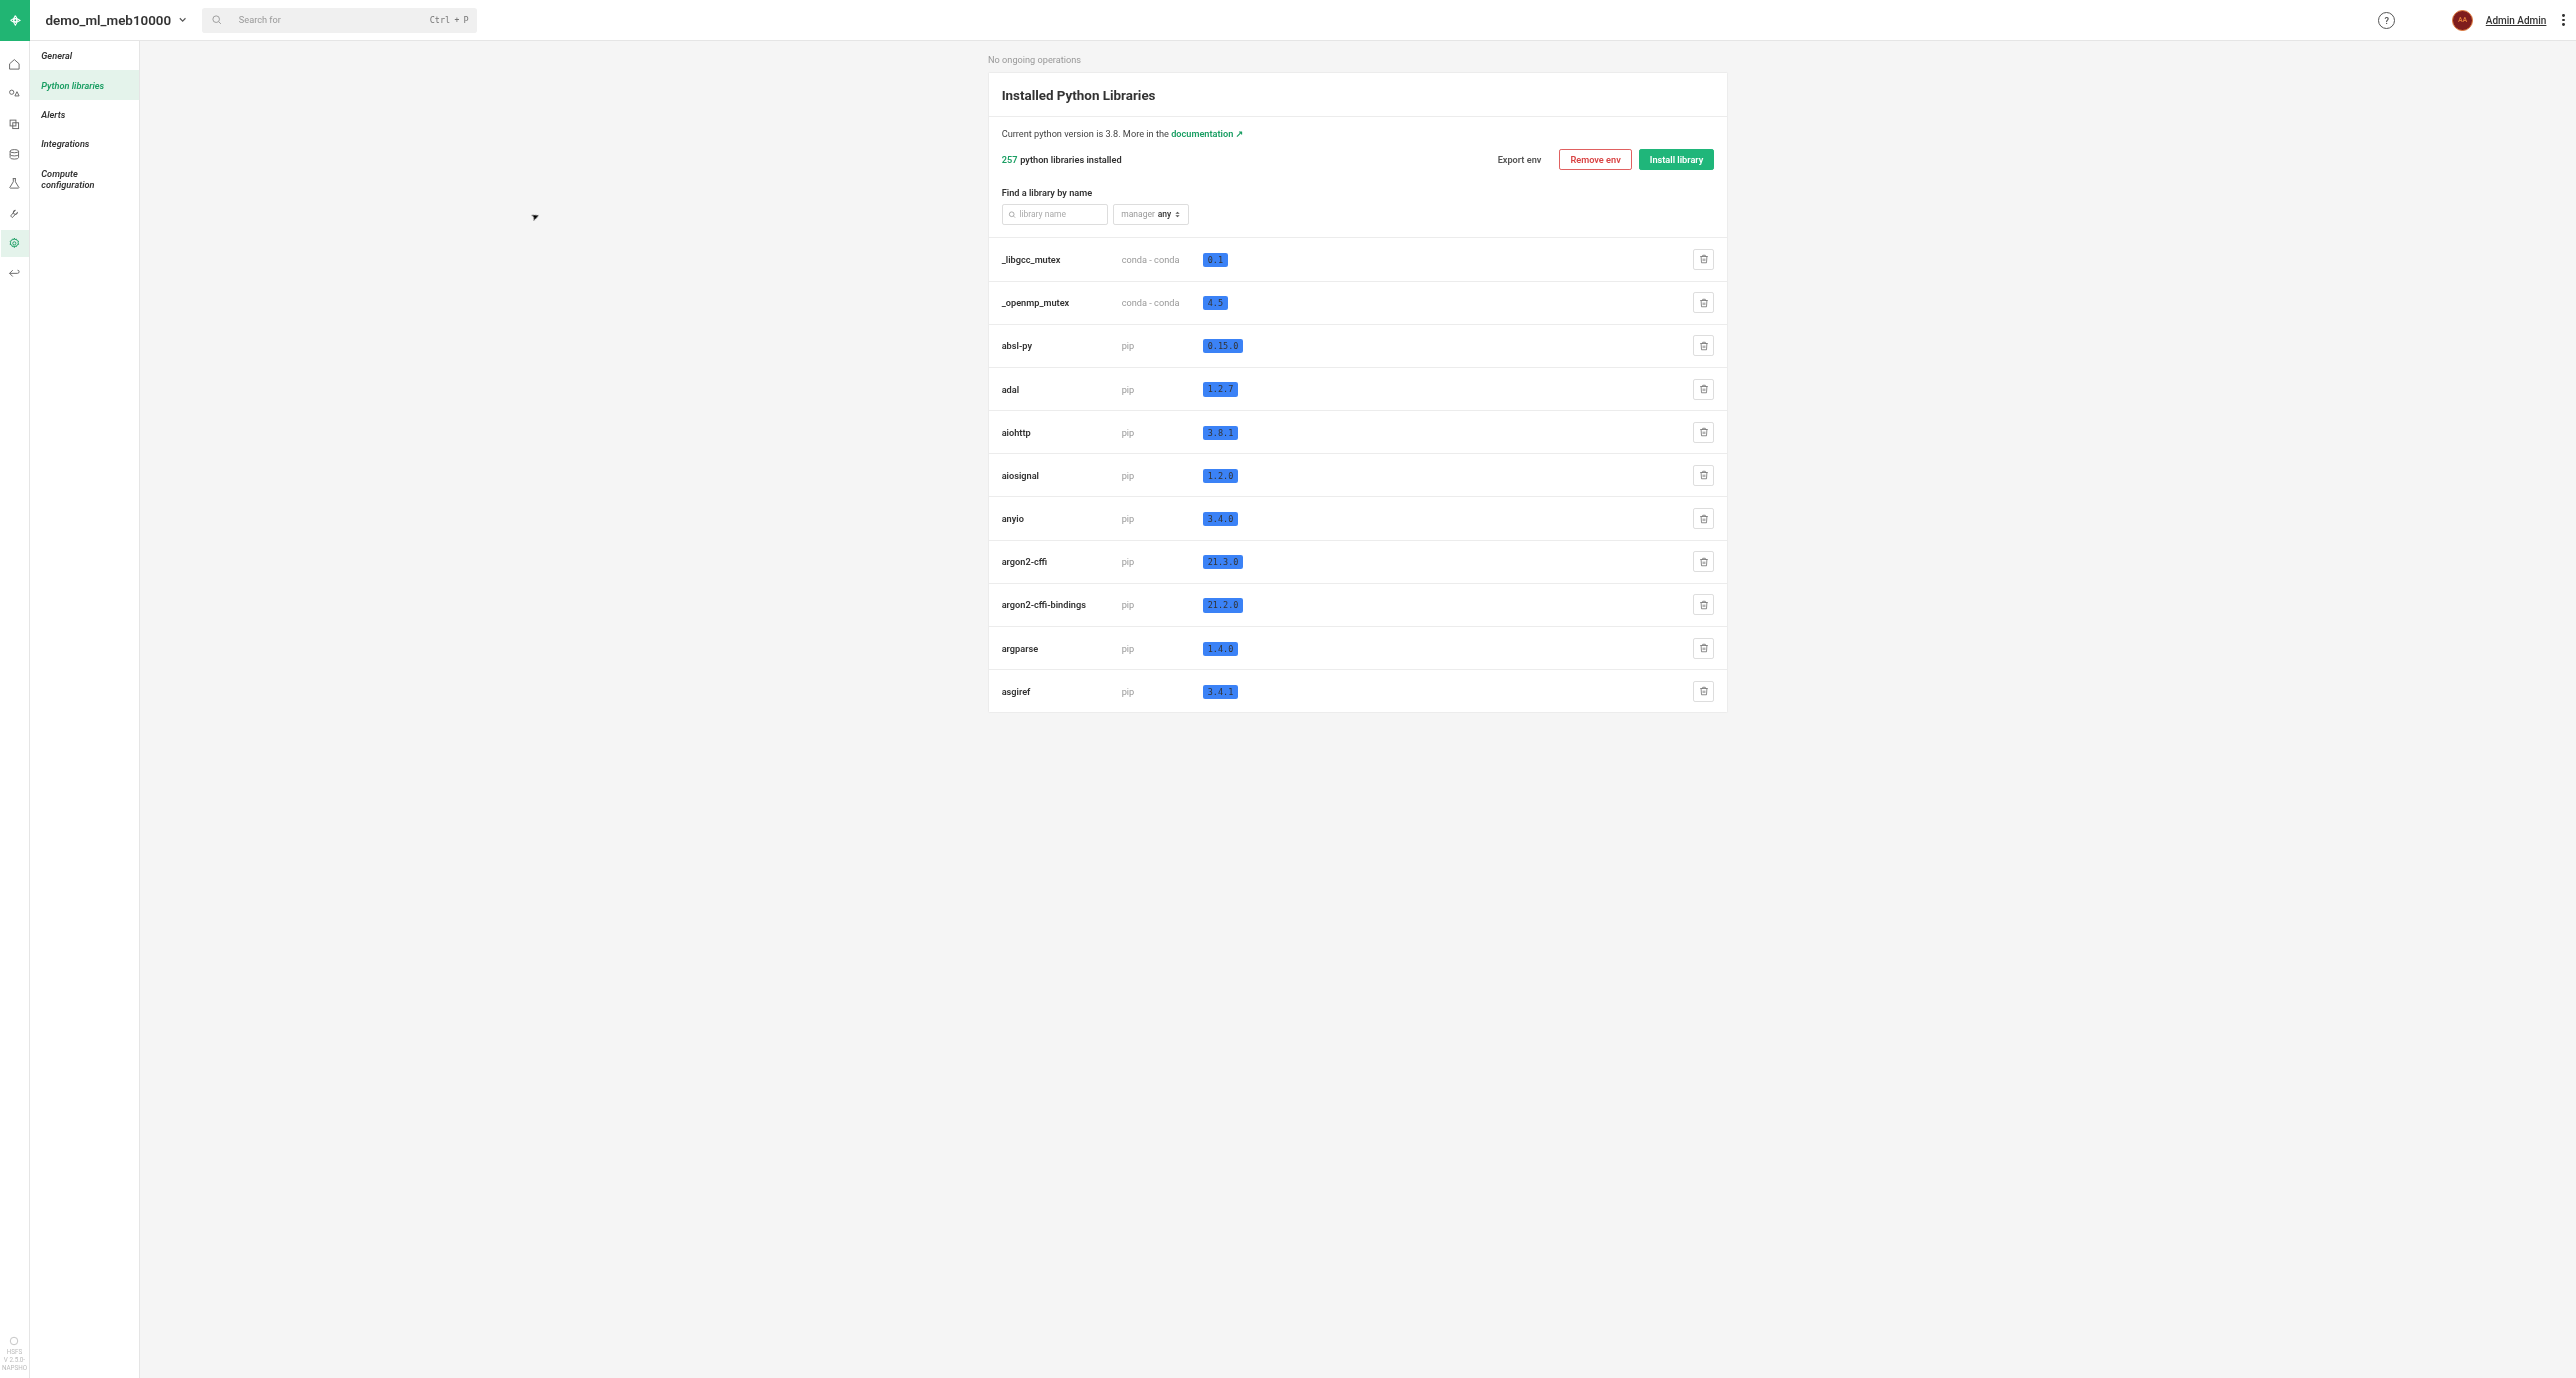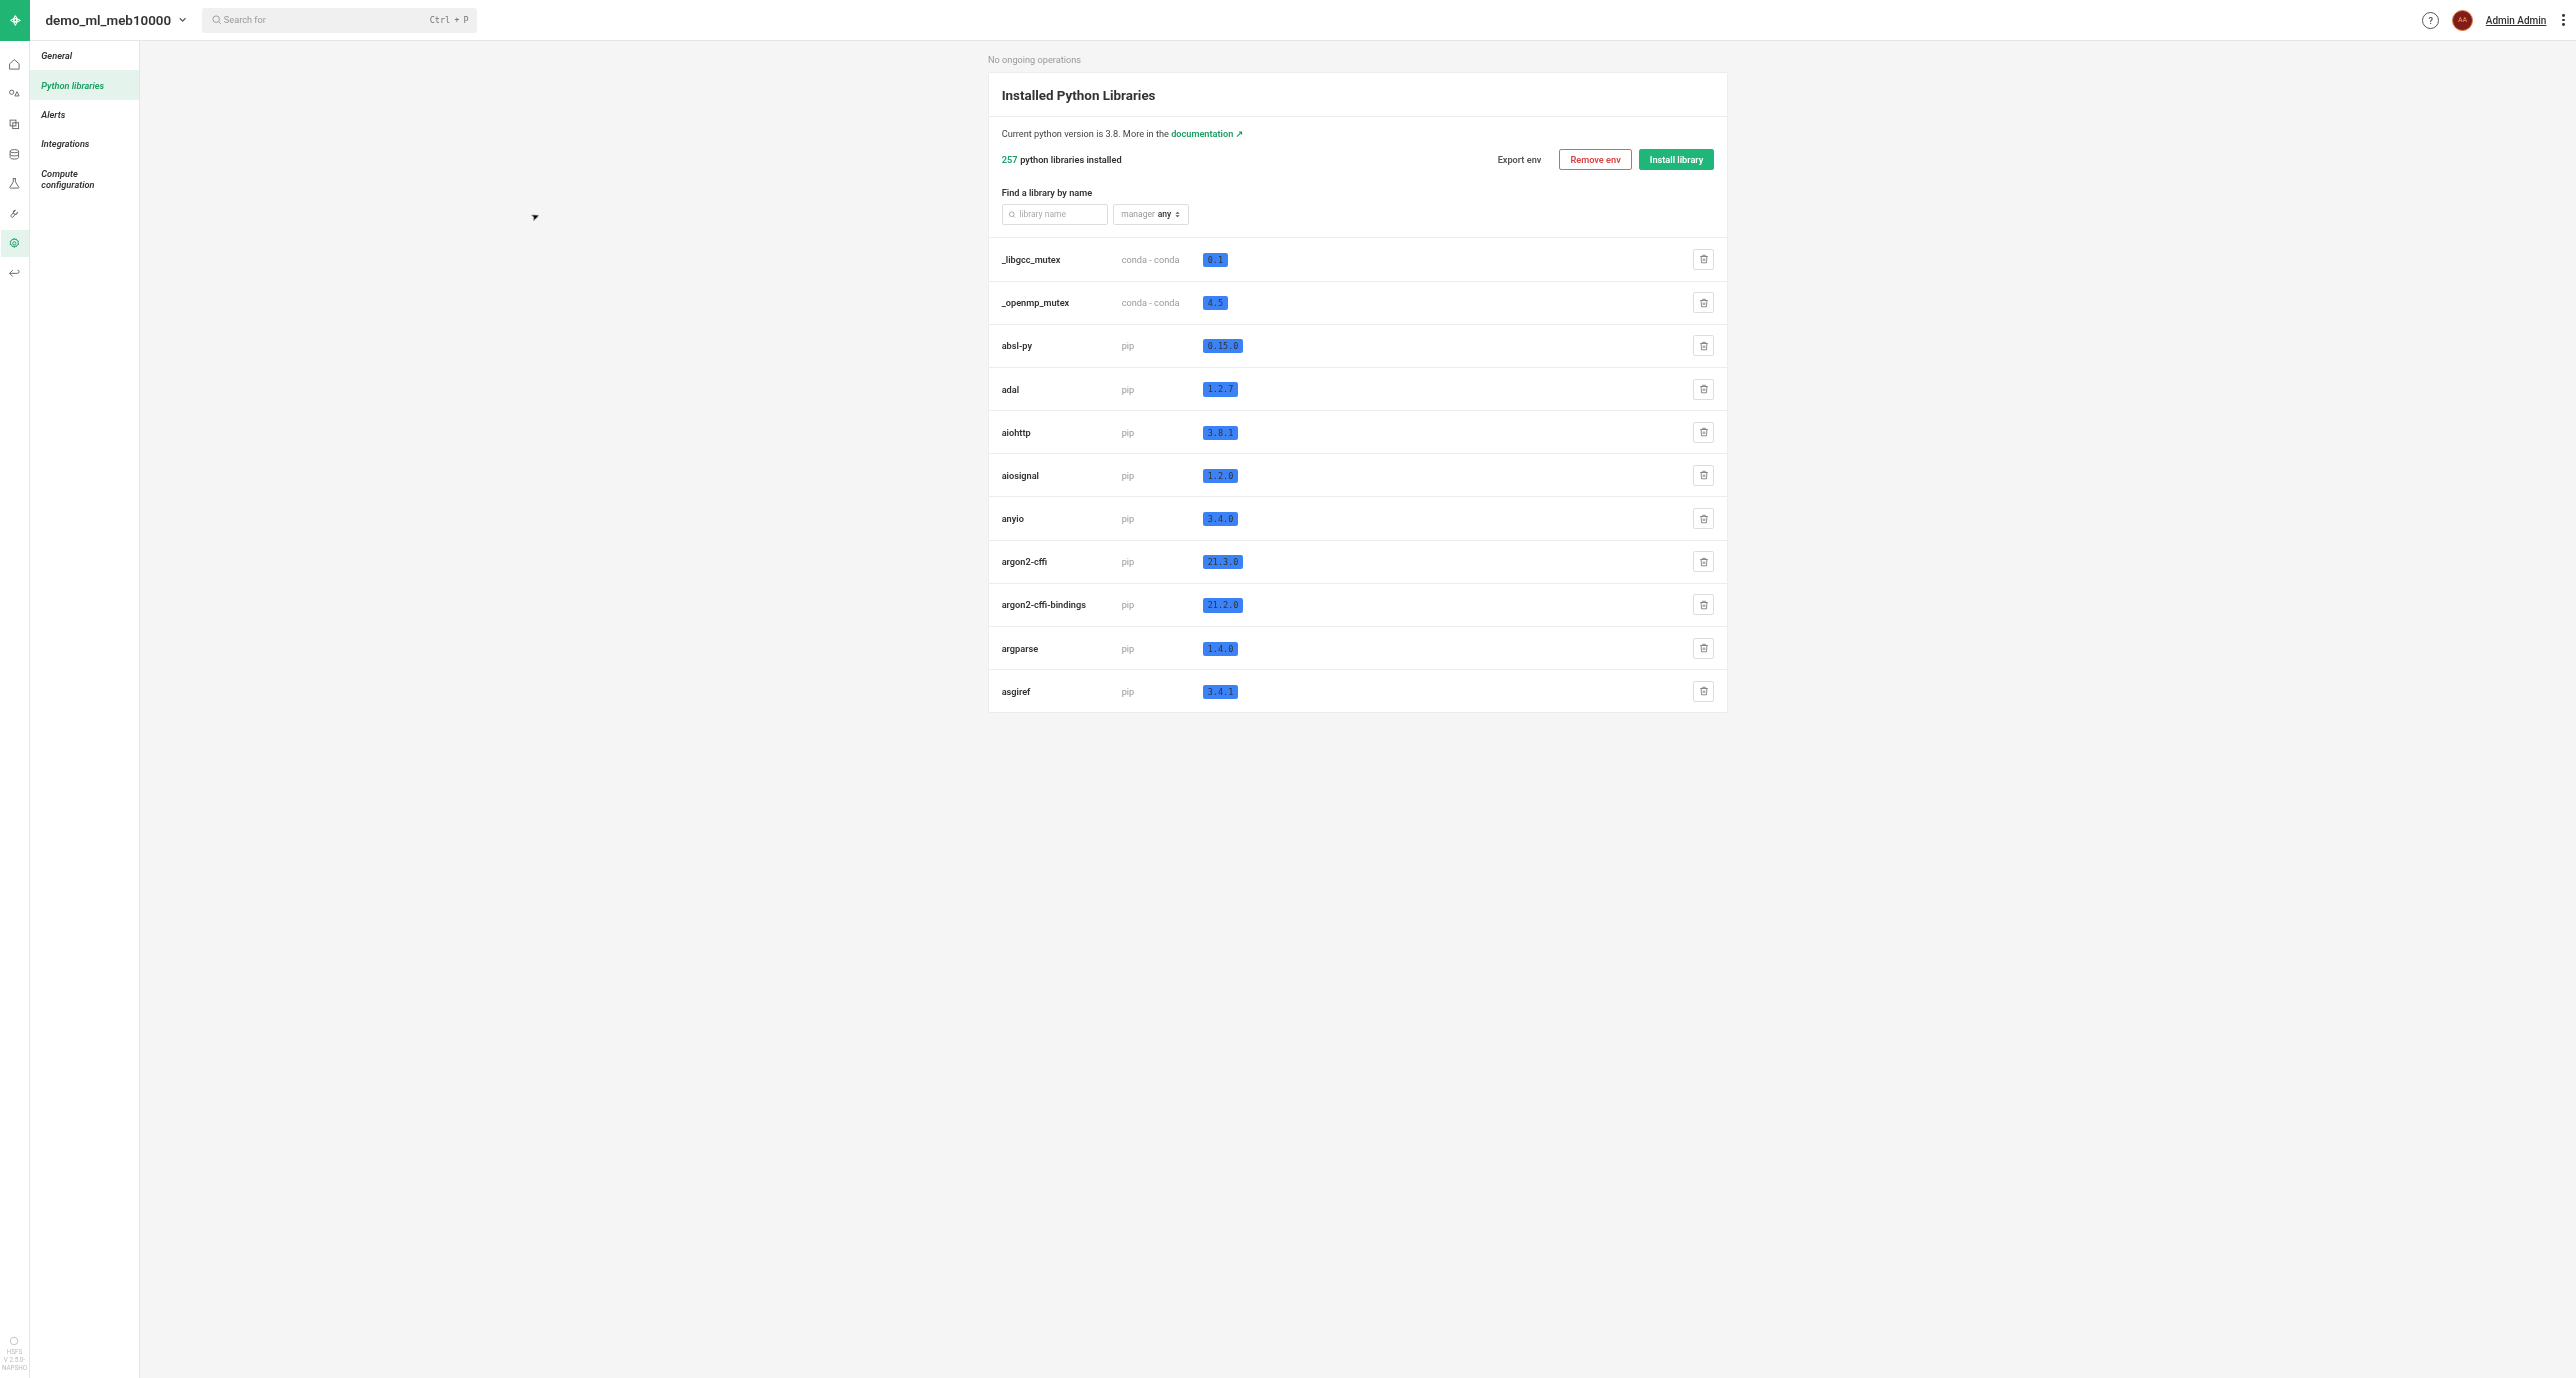--- a/index.html
+++ b/index.html
@@ -50,21 +50,21 @@
       background: #f0f0f0;
       border-radius: 2.8px;
       height: 25px;
       width: 275px;
       display: flex;
       align-items: center;
       padding: 0 8.5px;
       color: #888;
       justify-content: space-between;
     }
-    .search-left { display: flex; align-items: center; gap: 2px; }
+    .search-left { display: flex; align-items: center; gap: 17px; }
     .search-input {
       border: none;
       background: transparent;
       outline: none;
       font-size: 9.2px;
       color: #333;
       width: 141px;
     }
     .search-input::placeholder { color: #999; }
     .kbd-hint { display: flex; align-items: center; gap: 4.2px; color: #777; font-size: 8.5px;}
@@ -72,21 +72,21 @@
     .top-right { margin-left: auto; display: flex; align-items: center; gap: 12.7px; }
     .help-circle {
       width: 17px; height: 17px; border: 1.1px solid #555; border-radius: 50%;
       display: flex; align-items: center; justify-content: center;
       font-size: 9.2px; font-weight: 600; color: #555;
     }
     .avatar {
       width: 21px; height: 21px; border-radius: 50%; background: #7f1d1d;
       border: 1.4px solid #e07a3a;
       display: flex; align-items: center; justify-content: center;
-      font-size: 7px; font-weight: 600; color: #e07a3a;
+      font-size: 7px; font-weight: 600; color: #e07a3a; margin-left: 44px;
     }
     .user-name { font-size: 10px; font-weight: 500; color: #333; text-decoration: underline; }
     .menu-dots { display: flex; flex-direction: column; gap: 2.1px; padding: 2.8px; cursor: pointer; }
     .menu-dots span { width: 2.8px; height: 2.8px; background: #333; border-radius: 50%; }
     
     .body {
       display: flex;
       flex: 1;
       overflow: hidden;
     }

